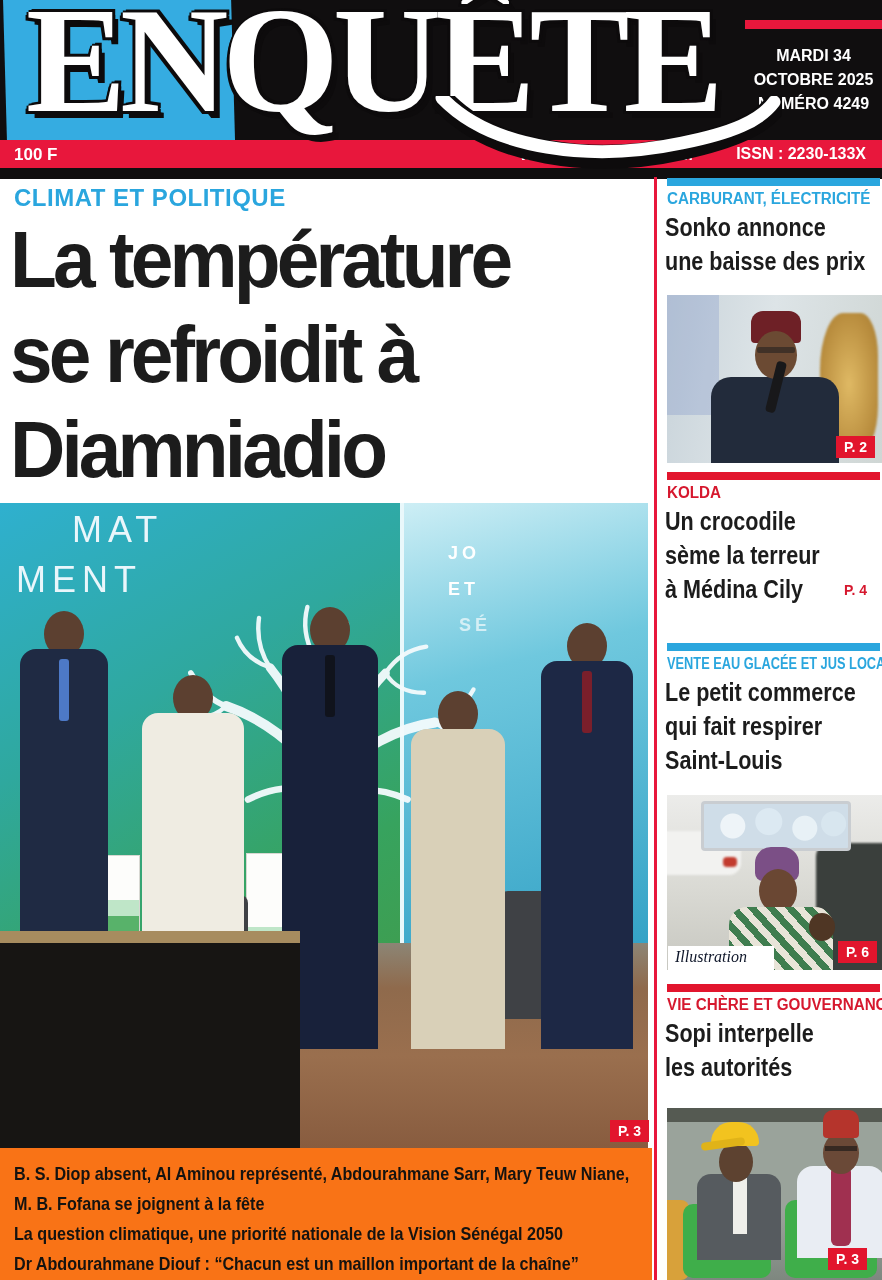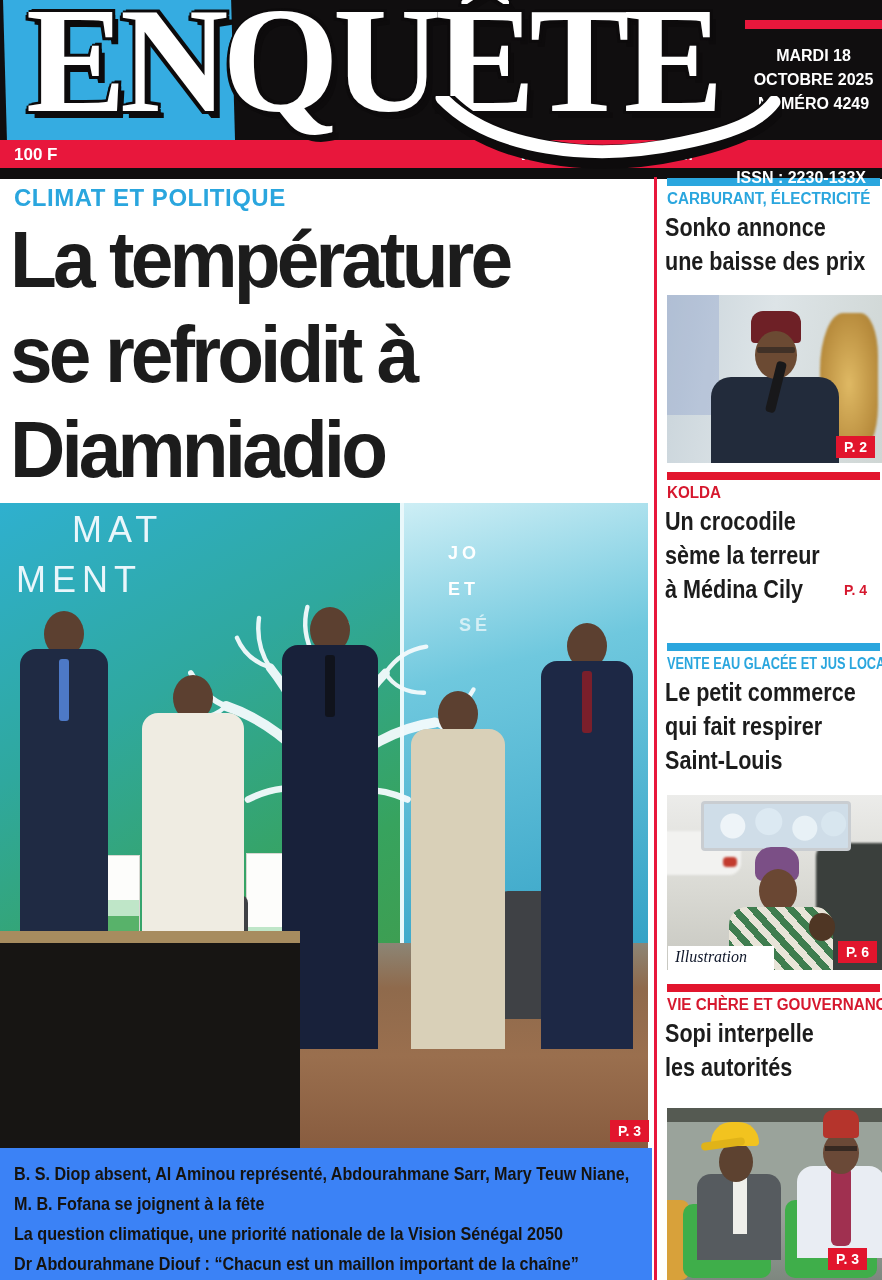--- a/index.html
+++ b/index.html
@@ -10,21 +10,21 @@
   .masthead { position:absolute; left:0; top:0; width:882px; height:179px; background:#100e0f; overflow:visible; }
   .blue-tile { position:absolute; left:5px; top:-6px; width:228px; height:150px; background:#35ace1; transform:rotate(-1.6deg); }
   .logo-text { position:absolute; left:26px; top:-26px; font-family:"Liberation Serif","DejaVu Serif",serif; font-weight:bold; font-size:150px; letter-spacing:-6px; color:#fff; white-space:nowrap; z-index:3;
     text-shadow:2px 0 0 #0d0b0c,-2px 0 0 #0d0b0c,0 2px 0 #0d0b0c,0 -2px 0 #0d0b0c,3px 3px 0 #0d0b0c,-3px 3px 0 #0d0b0c,3px -3px 0 #0d0b0c,6px 7px 0 #0d0b0c; }
   .q-tail { position:absolute; left:432px; top:96px; z-index:4; }
   .issue-bar { position:absolute; right:0; top:20px; width:137px; height:9px; background:#e8173c; }
   .issue-dates { position:absolute; right:0; top:44px; width:137px; text-align:center; color:#fff; font-weight:bold; font-size:16px; line-height:24px; }
   .redband { position:absolute; left:0; top:140px; width:882px; height:28px; background:#e8173c; z-index:2; }
   .price { position:absolute; left:14px; top:145px; color:#fff; font-weight:bold; font-size:17px; z-index:3; }
   .website { position:absolute; left:520px; top:146px; color:#fff; font-weight:bold; font-size:16px; z-index:3; }
-  .issn { position:absolute; right:16px; top:145px; color:#fff; font-weight:bold; font-size:16px; z-index:3;margin-top:24px; }
+  .issn { position:absolute; right:16px; top:145px; color:#fff; font-weight:bold; font-size:16px; z-index:3; }
 
   
   .kicker-main { position:absolute; left:14px; top:184px; color:#2aa6de; font-weight:bold; font-size:24px; letter-spacing:.5px; }
   .headline { position:absolute; left:10px; top:212px; }
   .headline span { display:block; font-weight:bold; font-size:79px; line-height:95px; letter-spacing:-4px; color:#1c1c1c; white-space:nowrap; transform:scaleX(.97); transform-origin:left; }
   .vrule { position:absolute; left:654px; top:177px; width:3px; height:1103px; background:#e8173c; }
 
   
   .main-photo { position:absolute; left:0; top:503px; width:648px; height:645px; overflow:hidden; background:#2f9f86; }
   .screen-left { position:absolute; left:0; top:0; width:400px; height:472px; background:linear-gradient(150deg,#2fb0cf 0%,#2fa89e 40%,#37a35e 78%,#3f9d4f 100%); }
@@ -42,21 +42,21 @@
   .p2 .fig-body { background:#efece2; }
   .p3 .fig-body { background:#18213a; } .p3 .tie { background:#10131c; }
   .p4 .fig-body { background:#d9d0b8; }
   .p5 .fig-body { background:#1d2845; } .p5 .tie { background:#7a1f2b; }
   .table-fg { position:absolute; left:0; top:428px; width:300px; height:220px; background:#171513; border-top:12px solid #a78c5f; }
 
   .badge { position:absolute; background:#e2152d; color:#fff; font-weight:bold; font-size:14px; padding:3px 8px; white-space:nowrap; z-index:6; }
   .pagenum-text { position:absolute; color:#d6182e; font-weight:bold; font-size:14px; white-space:nowrap; }
 
   
-  .banner { position:absolute; left:0; top:1148px; width:652px; height:132px; background:#3b82f6; padding:11px 0 0 14px; z-index:5; }
+  .banner { position:absolute; left:0; top:1148px; width:652px; height:132px; background:#f97316; padding:11px 0 0 14px; z-index:5; }
   .banner span { display:block; font-weight:bold; font-size:19px; line-height:30px; color:#151310; white-space:nowrap; transform:scaleX(.85); transform-origin:left; }
 
   
   .sbar { position:absolute; left:667px; width:213px; height:8px; }
   .sbar.blue { background:#2aa6de; } .sbar.red { background:#e2152d; }
   .skicker { position:absolute; left:667px; font-weight:bold; font-size:16px; white-space:nowrap; transform-origin:left; transform:scaleX(.95); }
   .skicker.blue { color:#2aa6de; } .skicker.red { color:#d6182e; }
   .shead { position:absolute; left:665px; font-weight:bold; font-size:26px; color:#1c1c1c; white-space:nowrap; transform:scaleX(.83); transform-origin:left; }
   .sphoto { position:absolute; left:667px; width:215px; overflow:hidden; }
 
@@ -105,21 +105,21 @@
 </head>
 <body>
 
 <div class="page">
 
   <div class="masthead">
     <div class="blue-tile"></div>
     <div class="logo-text">ENQUÊTE</div>
     <div class="issue-bar"></div>
     <div class="issue-dates">
-      <div>MARDI 18</div>
+      <div>MARDI 34</div>
       <div>OCTOBRE 2025</div>
       <div>NUMÉRO 4249</div>
     </div>
   </div>
   <svg class="q-tail" width="350" height="74">
     <path d="M10,4 C60,58 160,72 250,52 C300,41 330,28 344,8" fill="none" stroke="#0d0b0c" stroke-width="24" stroke-linecap="round"></path>
     <path d="M10,2 C60,54 160,66 250,47 C300,37 328,25 342,6" fill="none" stroke="#fff" stroke-width="13" stroke-linecap="round"></path>
   </svg>
   <div class="redband"></div>
   <div class="price">100 F</div>

